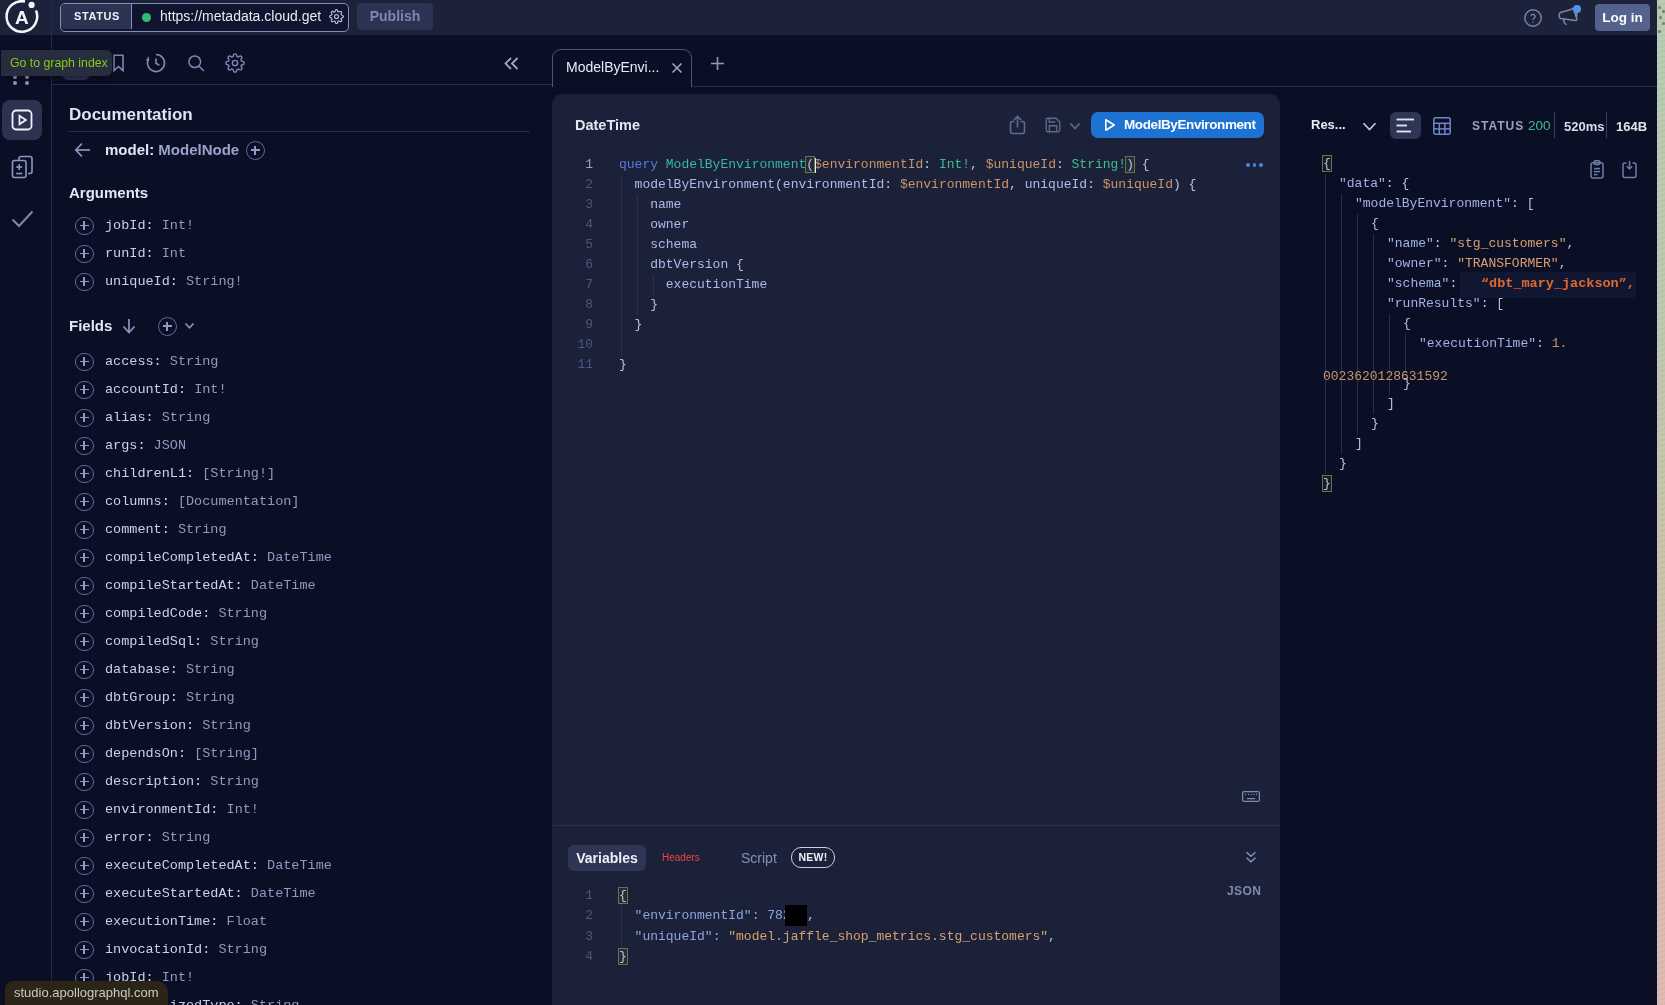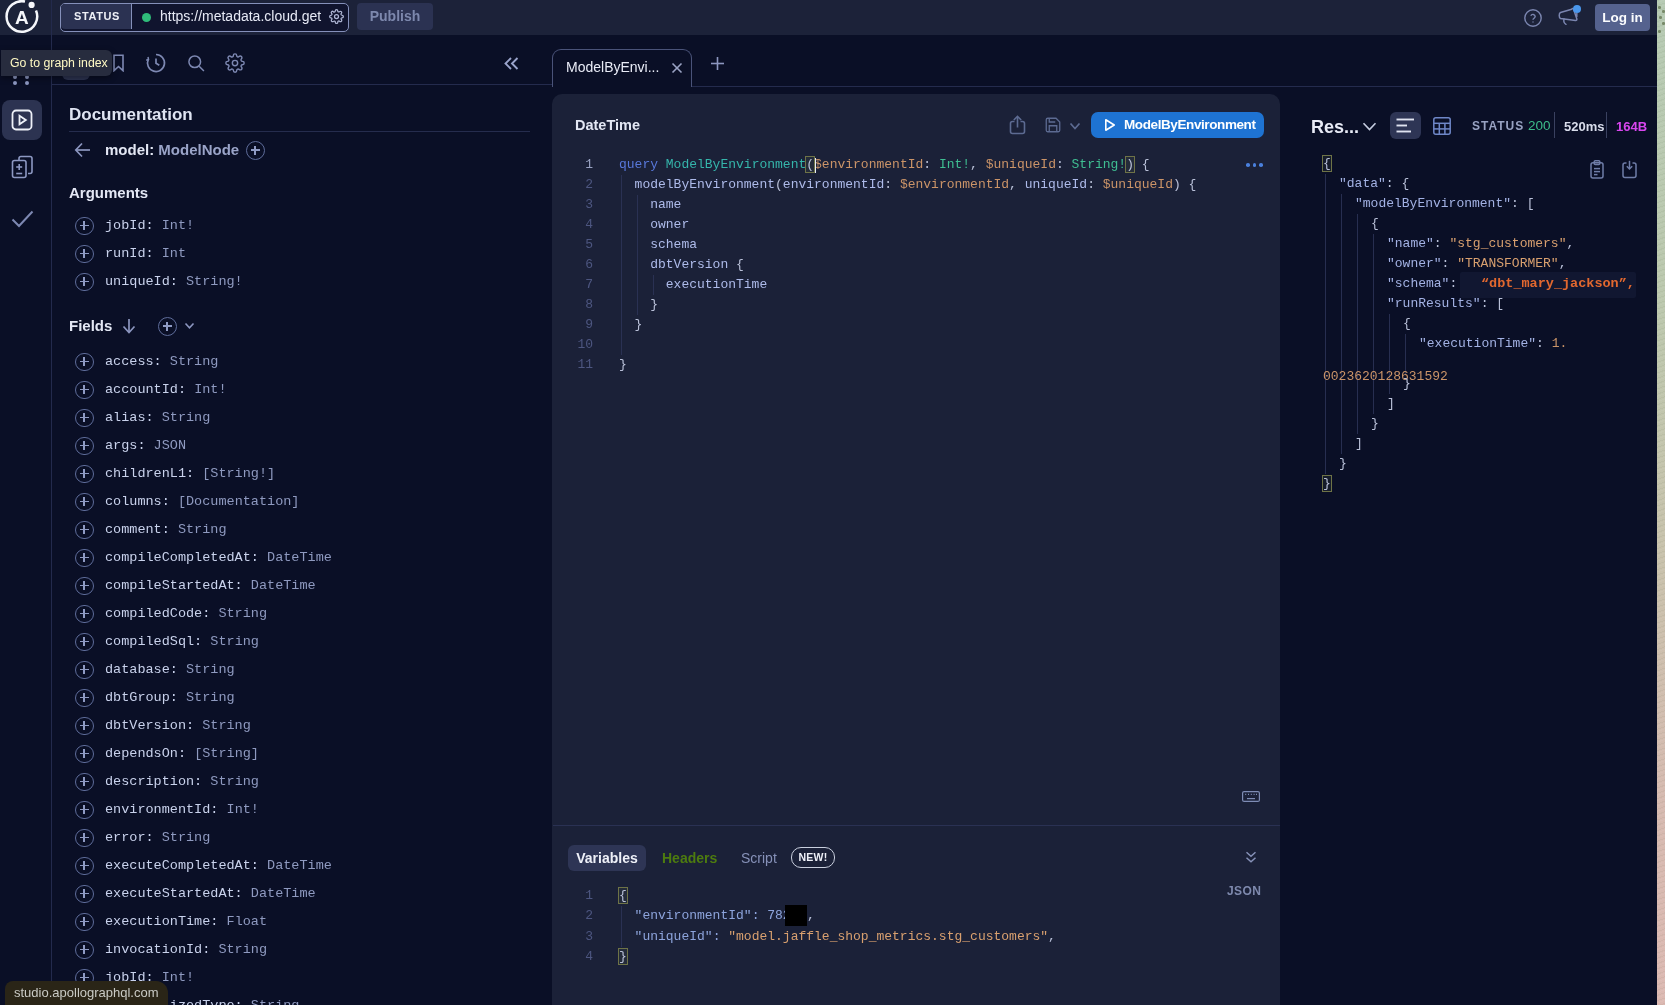--- a/index.html
+++ b/index.html
@@ -128,21 +128,21 @@
     <line x1="8.2" y1="9" x2="8.2" y2="15"></line>
     <line x1="5.2" y1="12" x2="11.2" y2="12"></line>
     <line x1="5.2" y1="18.5" x2="11.2" y2="18.5"></line>
   </svg>
   <svg class="abs" style="left:11px;top:210px;" width="23" height="18" viewBox="0 0 23 18" fill="none" stroke="#7d88b2" stroke-width="2">
     <path d="M1.5 9.5 L8 16 L21.5 1.5"></path>
   </svg>
 
   
   <div class="abs" style="left:1px;top:50px;width:111px;height:26px;background:#272c3e;border-radius:0 6px 6px 0;box-shadow:0 2px 6px rgba(0,0,0,0.4);"></div>
-  <div class="abs" style="left:10px;top:50px;height:26px;line-height:26px;font-size:12.3px;color:#fef9c3;">Go to graph index</div>
+  <div class="abs" style="left:10px;top:50px;height:26px;line-height:26px;font-size:12.3px;color:#84cc16;">Go to graph index</div>
 
   
   <div class="abs" style="left:69px;top:105px;font-size:17px;font-weight:bold;color:#dfe4f2;">Documentation</div>
   <div class="abs" style="left:69px;top:131px;width:461px;height:1px;background:#252c4d;"></div>
   <svg class="abs" style="left:74px;top:142px;" width="17" height="16" viewBox="0 0 17 16" fill="none" stroke="#8c96c0" stroke-width="1.7">
     <path d="M8 1.5 L1.8 8 L8 14.5"></path>
       <line x1="2" y1="8" x2="16" y2="8"></line>
   </svg>
   <div class="abs" style="left:105px;top:141px;font-size:15px;font-weight:bold;color:#e3e7f4;">model: <span style="font-weight:bold;color:#9aa4c8;">ModelNode</span></div>
   <span class="pc" style="left:246px;top:141px;width:17px;height:17px;"></span>
@@ -333,21 +333,21 @@
       <line x1="6" y1="3.4" x2="7" y2="3.4"></line>
       <line x1="8.8" y1="3.4" x2="9.8" y2="3.4"></line>
       <line x1="11.6" y1="3.4" x2="12.6" y2="3.4"></line>
       <line x1="14" y1="3.4" x2="15" y2="3.4"></line>
     <line x1="5" y1="7.6" x2="13" y2="7.6"></line>
   </svg>
 
   
   <div class="abs" style="left:553px;top:825px;width:727px;height:1px;background:#2a3153;"></div>
   <div class="abs" style="left:568px;top:845px;width:78px;height:26px;background:#2e3555;border-radius:6px;text-align:center;line-height:26px;font-size:14px;font-weight:bold;color:#eef0f8;">Variables</div>
-  <div class="abs" style="left:662px;top:845px;height:26px;line-height:26px;font-size:14px;color:#4d7c0f;font-weight:bold;">Headers</div>
+  <div class="abs" style="left:662px;top:845px;height:26px;line-height:26px;font-size:10px;color:#ef4444;">Headers</div>
   <div class="abs" style="left:741px;top:845px;height:26px;line-height:26px;font-size:14px;color:#8691b8;">Script</div>
   <div class="abs" style="left:791px;top:847px;width:42px;height:19px;border:1.4px solid #c9cfde;border-radius:10px;text-align:center;line-height:19px;font-size:10.5px;font-weight:bold;color:#eef0f8;letter-spacing:0.3px;">NEW!</div>
   <svg class="abs" style="left:1245px;top:851px;" width="12" height="12" viewBox="0 0 12 12" fill="none" stroke="#8691b8" stroke-width="1.5">
     <path d="M1.5 1.2 L6 5.2 L10.5 1.2"></path>
       <path d="M1.5 6.8 L6 10.8 L10.5 6.8"></path>
   </svg>
   <div class="abs" style="left:1227px;top:884px;font-size:12px;font-weight:bold;color:#7e89ad;letter-spacing:0.4px;">JSON</div>
 
   <div class="ln" style="left:553px;top:886px;">1</div>
   <div class="ln" style="left:553px;top:906px;">2</div>
@@ -355,21 +355,21 @@
   <div class="ln" style="left:553px;top:947px;">4</div>
   <div class="guide" style="left:621px;top:906px;height:41px;"></div>
   <div class="cl" style="left:619px;top:886px;"><span class="bm" style="color:#b9c0d8;">{</span></div>
   <div class="cl" style="left:619px;top:906px;"><span style="color:#8da4dc;">  "environmentId"</span><span style="color:#8da4dc;">: </span><span style="color:#8da4dc;">782</span></div>
   <div class="abs" style="left:785px;top:905px;width:22px;height:21px;background:#000;"></div>
   <div class="cl" style="left:807px;top:906px;"><span style="color:#b9c0d8;">,</span></div>
   <div class="cl" style="left:619px;top:927px;"><span style="color:#8da4dc;">  "uniqueId"</span><span style="color:#8da4dc;">: </span><span style="color:#d9a06f;">"model.jaffle_shop_metrics.stg_customers"</span><span style="color:#b9c0d8;">,</span></div>
   <div class="cl" style="left:619px;top:947px;"><span class="bm" style="color:#b9c0d8;">}</span></div>
 
   
-  <div class="abs" style="left:1311px;top:117px;font-size:18px;font-weight:bold;color:#e8ebf6;">Res...</div>
+  <div class="abs" style="left:1311px;top:117px;font-size:13px;font-weight:bold;color:#e8ebf6;">Res...</div>
   <svg class="abs" style="left:1362px;top:121.5px;" width="15" height="9" viewBox="0 0 15 9" fill="none" stroke="#c6cde0" stroke-width="1.6">
     <path d="M1.5 1.2 L7.5 7.5 L13.5 1.2"></path>
   </svg>
   <div class="abs" style="left:1390px;top:112px;width:31px;height:27px;background:#2e3555;border-radius:6px;"></div>
   <svg class="abs" style="left:1396px;top:118px;" width="19" height="15" viewBox="0 0 19 15" fill="none" stroke="#dfe3f0" stroke-width="1.9">
     <line x1="0.5" y1="1.5" x2="18" y2="1.5"></line>
     <line x1="0.5" y1="7.5" x2="11" y2="7.5"></line>
     <line x1="0.5" y1="13.5" x2="15" y2="13.5"></line>
   </svg>
   <svg class="abs" style="left:1433px;top:116.5px;" width="18" height="18" viewBox="0 0 18 18" fill="none" stroke="#6f87c8" stroke-width="1.5">
@@ -377,21 +377,21 @@
     <line x1="0.8" y1="6.3" x2="17.2" y2="6.3"></line>
     <line x1="0.8" y1="11.9" x2="17.2" y2="11.9"></line>
     <line x1="6.3" y1="6.3" x2="6.3" y2="17.2"></line>
     <line x1="11.9" y1="6.3" x2="11.9" y2="17.2"></line>
   </svg>
   <div class="abs" style="left:1472px;top:119px;font-size:12px;font-weight:bold;color:#98a2c2;letter-spacing:1px;">STATUS</div>
   <div class="abs" style="left:1528px;top:118px;font-size:13.5px;color:#3dbd8a;">200</div>
   <div class="abs" style="left:1554px;top:112px;width:1px;height:26px;background:#3a4160;"></div>
   <div class="abs" style="left:1564px;top:119px;font-size:13px;font-weight:bold;color:#d9ddeb;">520ms</div>
   <div class="abs" style="left:1606px;top:112px;width:1px;height:26px;background:#3a4160;"></div>
-  <div class="abs" style="left:1616px;top:119px;font-size:13px;font-weight:bold;color:#d946ef;">164B</div>
+  <div class="abs" style="left:1616px;top:119px;font-size:13px;font-weight:bold;color:#e5e5e5;">164B</div>
 
   
   <svg class="abs" style="left:1590px;top:159.5px;" width="14" height="19" viewBox="0 0 14 19" fill="none" stroke="#6f7da8" stroke-width="1.5">
     <rect x="1" y="2.8" width="12" height="15.2" rx="2"></rect>
     <rect x="4.2" y="0.8" width="5.6" height="3.8" rx="1"></rect>
     <line x1="4" y1="8.6" x2="10" y2="8.6"></line>
       <line x1="4" y1="11.6" x2="10" y2="11.6"></line>
       <line x1="4" y1="14.6" x2="7.5" y2="14.6"></line>
   </svg>
   <svg class="abs" style="left:1621.5px;top:159.5px;" width="15" height="19" viewBox="0 0 15 19" fill="none" stroke="#6f7da8" stroke-width="1.5">

